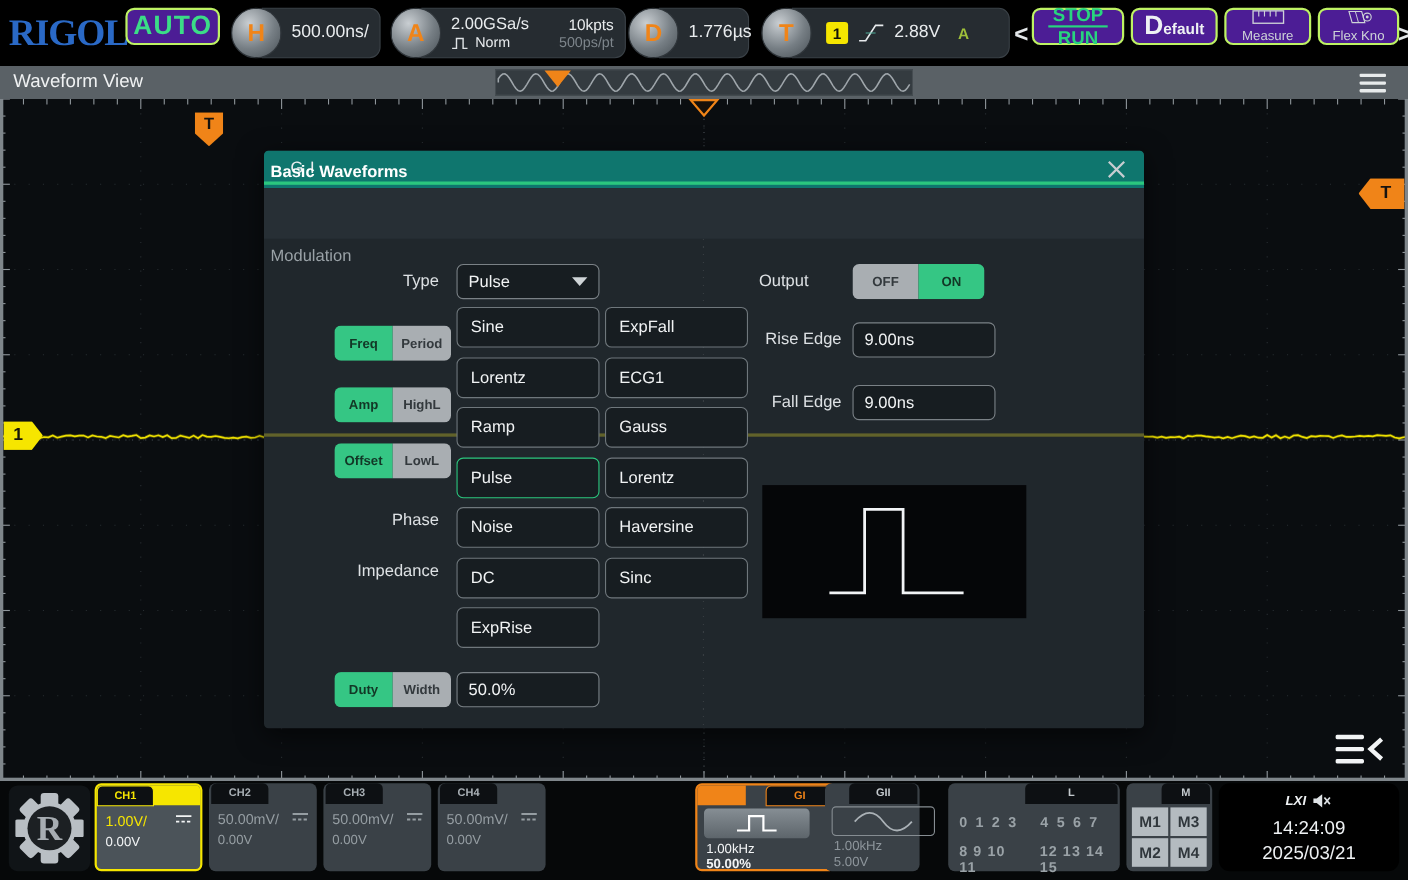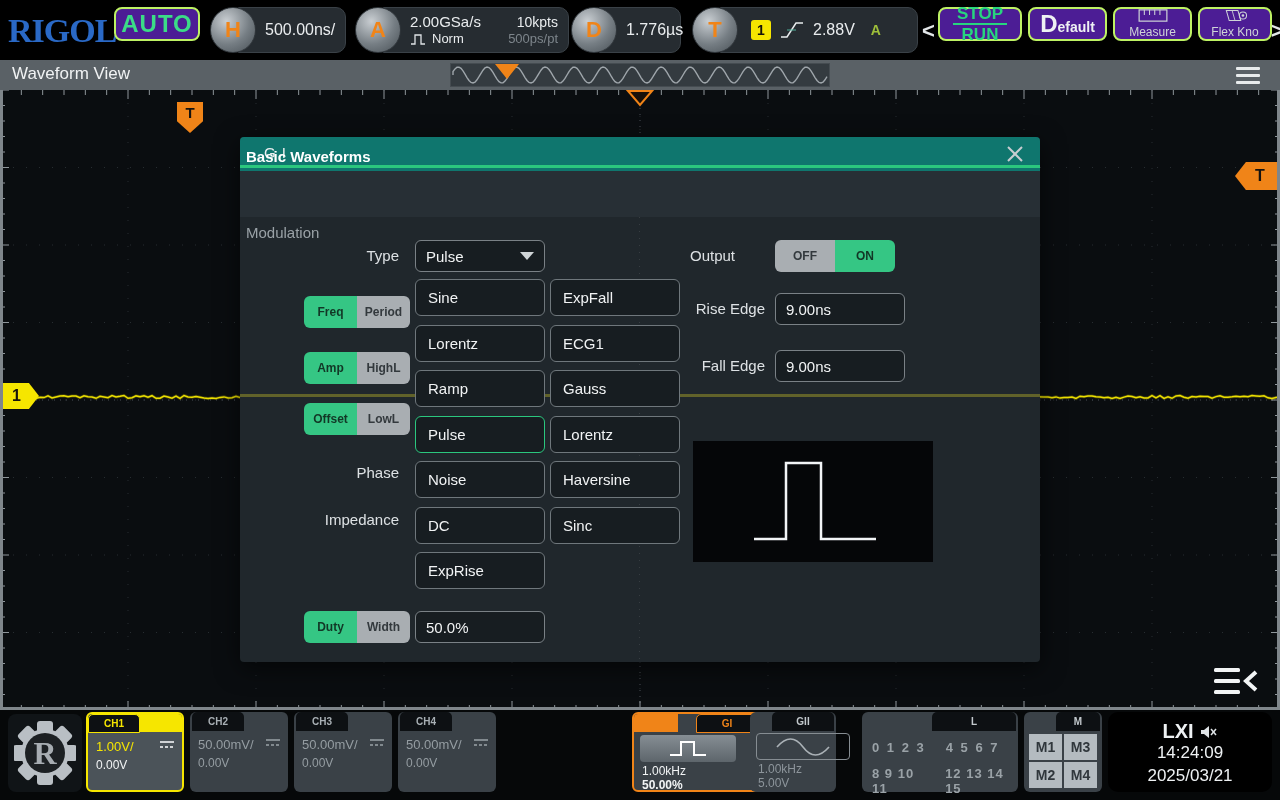--- a/index.html
+++ b/index.html
@@ -67,21 +67,21 @@
   .gearbtn{position:absolute;left:8px;top:4px;width:74px;height:78px;background:#101417;border-radius:8px;display:flex;align-items:center;justify-content:center;}
   .card{position:absolute;top:2px;height:80px;border-radius:6px;box-sizing:border-box;background:#3a4147;}
   .card .tab{position:absolute;top:0;height:19px;background:#0d1013;display:flex;align-items:center;justify-content:center;font-size:10px;font-weight:bold;border-radius:5px 5px 0 0;}
   .chcard .scale{position:absolute;left:8px;top:25px;font-size:13px;}
   .chcard .offset{position:absolute;left:8px;top:44px;font-size:12px;}
   .coupling{position:absolute;right:7px;top:26px;}
   .gencard .freq{position:absolute;left:8px;top:50px;font-size:12px;}
   .gencard .param{position:absolute;left:8px;top:64px;font-size:12px;font-weight:bold;}
   .clock{position:absolute;left:1108px;top:2px;width:164px;height:80px;background:#000;border-radius:10px;color:#eef1f3;}
   .clock .row1{position:absolute;top:8px;width:100%;display:flex;align-items:center;justify-content:center;gap:6px;}
-  .clock .lxi{font-weight:bold;font-size:20px;}
+  .clock .lxi{font-style:italic;font-weight:bold;font-size:12px;}
   .clock .time{position:absolute;top:31px;width:100%;text-align:center;font-size:17px;}
   .clock .date{position:absolute;top:54px;width:100%;text-align:center;font-size:17px;}
 </style>
 </head>
 <body>
 
 <div class="header">
   <div class="logo">RIGOL</div>
   <div class="hbtn autobox">AUTO</div>
 

